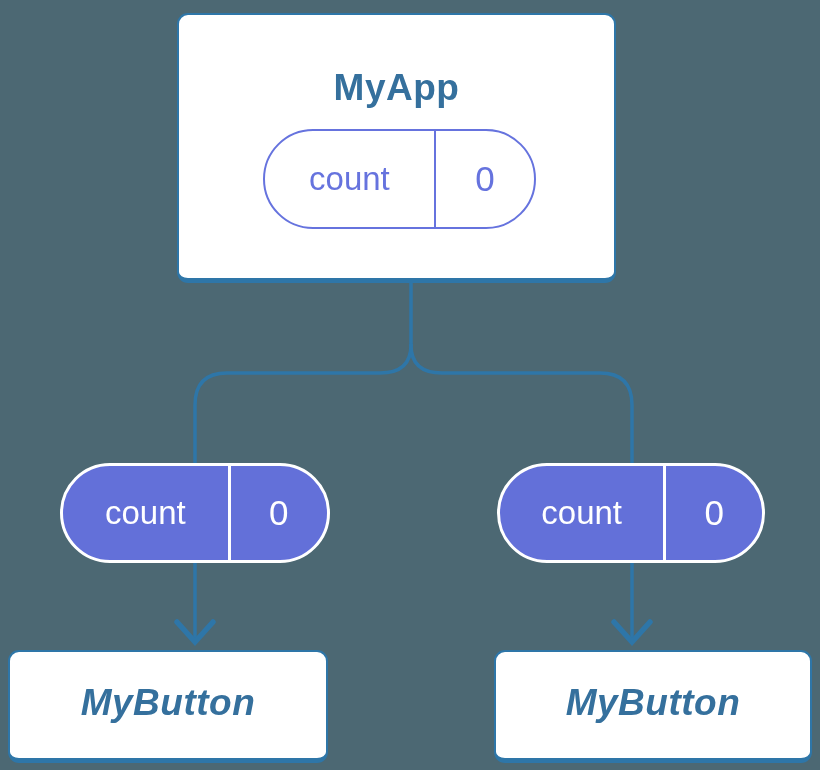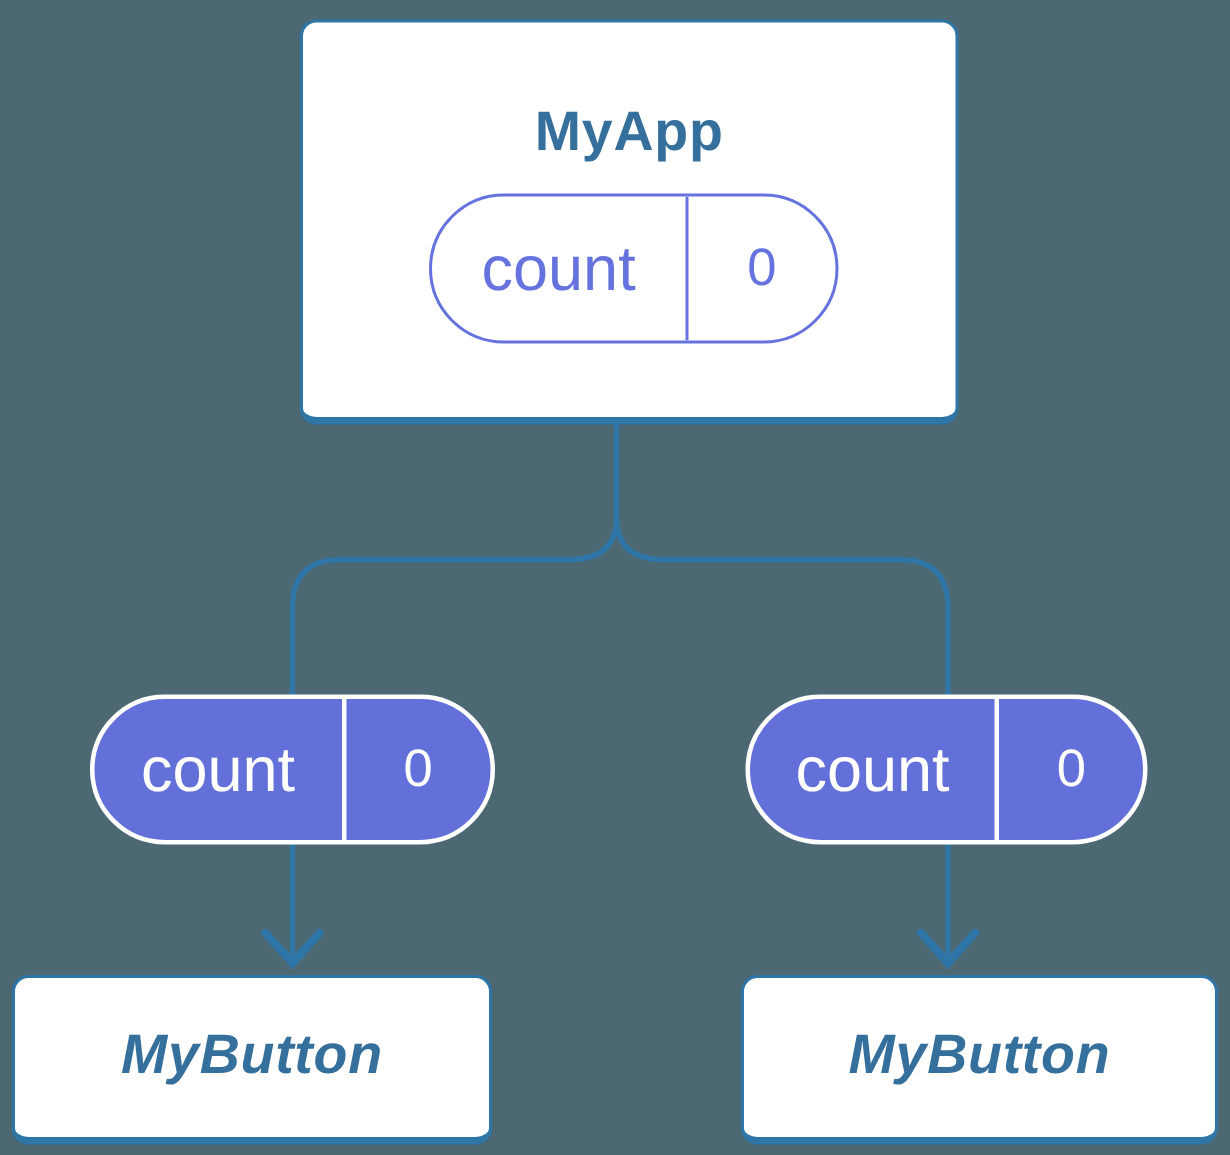--- a/index.html
+++ b/index.html
@@ -22,21 +22,21 @@
   
   .node-card {
     position: absolute;
     background: #ffffff;
     border: 2px solid #2e76a8;
     border-bottom-width: 5px;
     border-radius: 11px;
     box-sizing: border-box;
     z-index: 2;
   }
-  .card-parent { left: 200px; top: 13px; width: 439px; height: 270px; }
+  .card-parent { left: 177px; top: 13px; width: 439px; height: 270px; }
   .card-child-0 { left: 8px;   top: 650px; width: 320px; height: 113px; }
   .card-child-1 { left: 494px; top: 650px; width: 318px; height: 113px; }
   .node-title {
     position: absolute; left: 0; right: 0;
     text-align: center;
     color: #35709d;
     font-size: 37px; font-weight: 600; letter-spacing: 0.5px;
   }
   .card-parent .node-title { top: 52px; }
   .card-child-0 .node-title, .card-child-1 .node-title {
@@ -45,21 +45,21 @@
   
   .pill {
     display: flex;
     box-sizing: border-box;
     border-radius: 60px;
     overflow: hidden;
     align-items: stretch;
   }
   .pill-name, .pill-value {
     display: flex; align-items: center; justify-content: center;
-    font-size: 42px;
+    font-size: 33px;
   }
   .pill-name { width: 63.5%; box-sizing: border-box; }
   .pill-value { flex: 1; font-size: 35px; }
   
   .pill-outline {
     position: absolute; left: 84px; top: 114px;
     width: 273px; height: 100px;
     background: #ffffff;
     border: 2.5px solid #6673de;
     color: #6673de;

